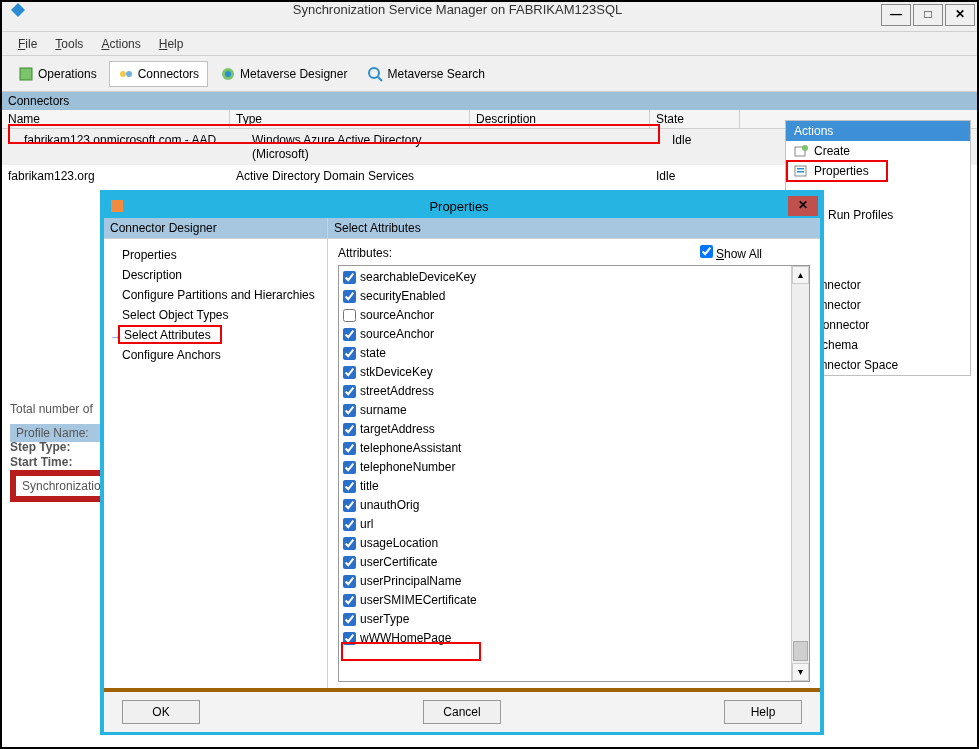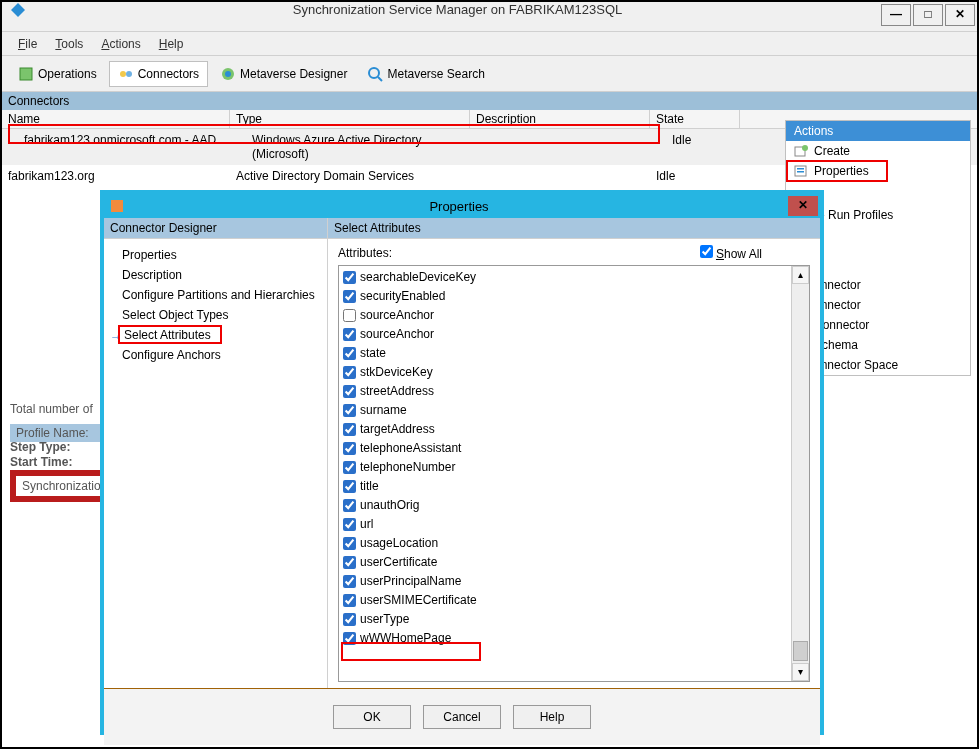--- a/index.html
+++ b/index.html
@@ -58,21 +58,21 @@
 .attr-label { flex: 0 0 auto; }
 .showall { margin-left: auto; margin-right: 48px; }
 .attr-list-wrap { flex: 1; margin: 0 10px 6px 10px; border: 1px solid #999; position: relative; background: #fff; }
 .attr-list { position: absolute; inset: 0 18px 0 0; overflow: hidden; padding: 2px 4px; }
 .attr-item { display: flex; align-items: center; gap: 4px; padding: 1px 0; line-height: 17px; }
 .attr-item input[type=checkbox] { width: 13px; height: 13px; accent-color: #2a6fc9; }
 .scrollbar { position: absolute; right: 0; top: 0; bottom: 0; width: 18px; background: #eee; border-left: 1px solid #ccc; }
 .scrollbar .up, .scrollbar .down { height: 18px; text-align: center; border: 1px solid #ccc; background: #f5f5f5; font-size:10px; line-height:16px;}
 .scrollbar .thumb { position: absolute; left: 1px; right: 1px; height: 20px; bottom: 20px; background: #cfcfcf; border: 1px solid #aaa; }
 
-.dialog-buttons { display: flex; justify-content: center; gap: 12px; padding: 16px 18px; border-top: 1px solid #a16207; background:#f3f3f3; }
+.dialog-buttons { display: flex; justify-content: space-between; gap: 12px; padding: 8px 18px; border-top: 4px solid #a16207; background:#f3f3f3; }
 .dialog-buttons button { width: 78px; height: 24px; background: #f0f0f0; border: 1px solid #999; }
 
 .bottom-labels { position: absolute; left: 8px; color: #555; }
 .profile-table { border: 6px solid #b91c1c; }
 
 svg { display: block; }
 </style>
 </head>
 <body>
 

